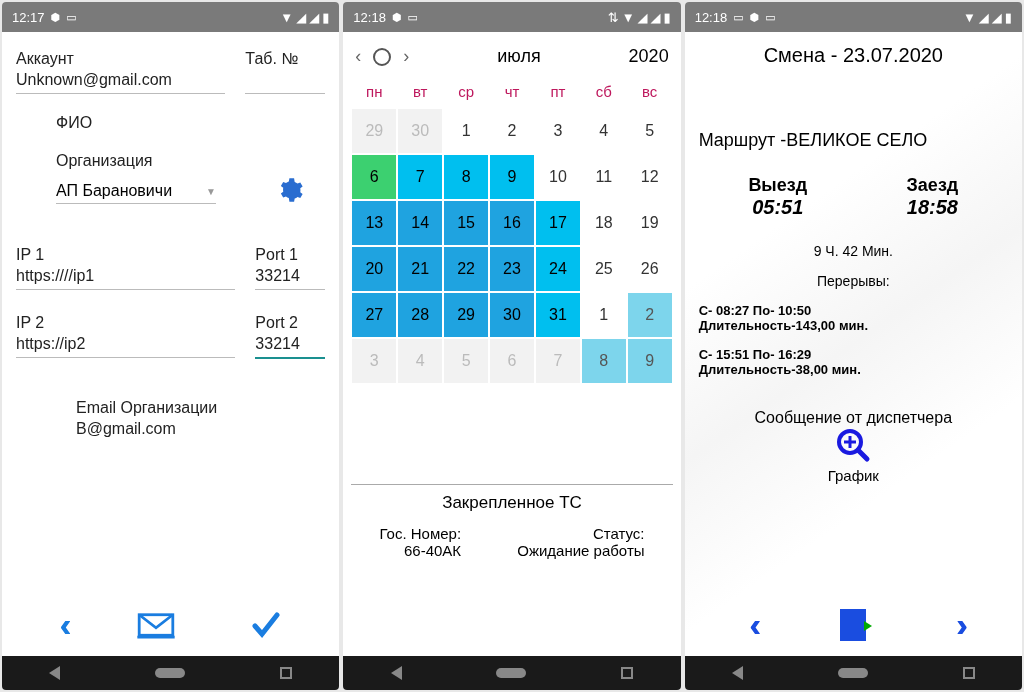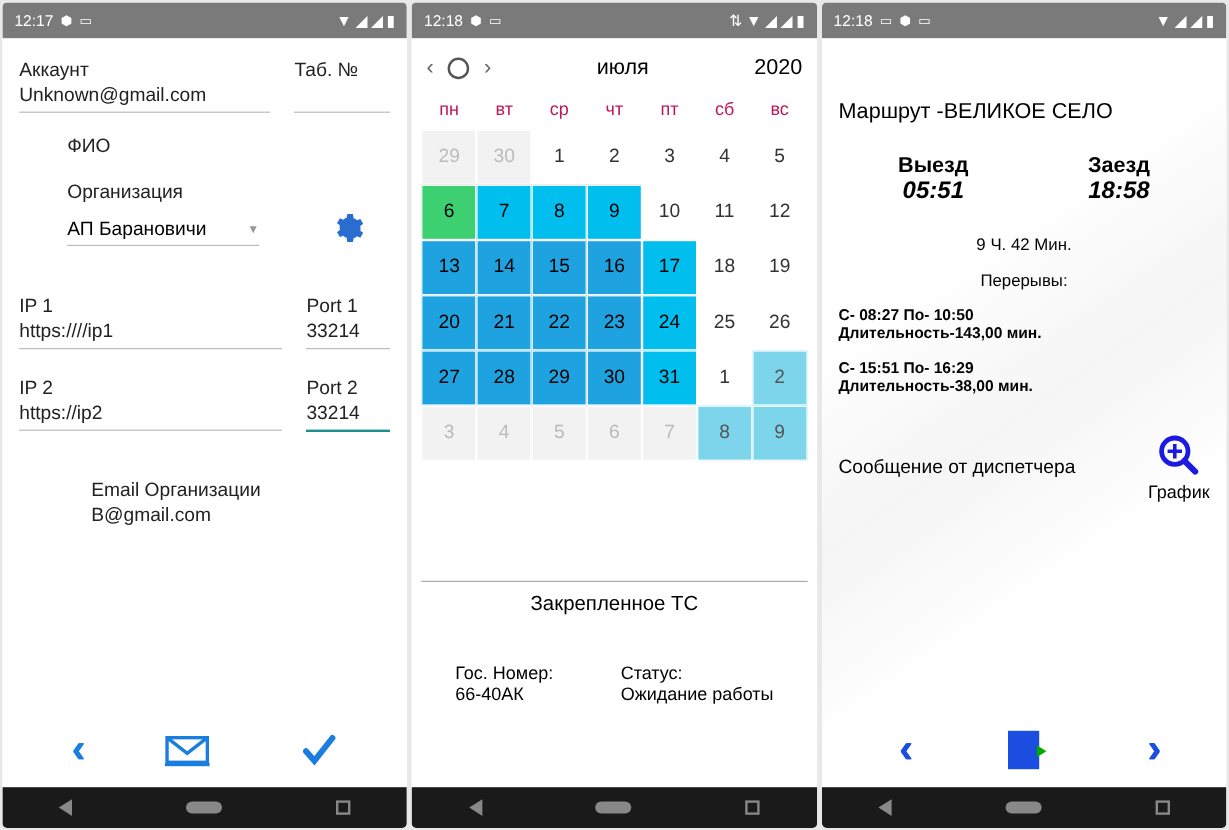--- a/index.html
+++ b/index.html
@@ -40,35 +40,35 @@
     .grid { display: grid; grid-template-columns: repeat(7, 1fr); margin-top: 8px; }
     .cell { height: 46px; display: flex; align-items: center; justify-content: center; font-size: 16px; border: 1px solid #fff; }
     .prev-month { color: #bbb; background: #f2f2f2; }
     .green { background: #3cd070; color: #000; }
     .c1 { background: #00bfef; color: #000; }
     .c2 { background: #1fa3e0; color: #000; }
     .c3 { background: #7dd5ec; color: #555; }
     .off { background: #fff; color: #333; }
     .hr { border-top: 1px solid #aaa; margin-top: 100px; }
     .vehicle-title { text-align: center; font-size: 17px; margin-top: 8px; }
-    .vehicle-row { display: flex; justify-content: space-around; margin-top: 40px; text-align: left; }
+    .vehicle-row { display: flex; justify-content: space-around; margin-top: 12px; text-align: right; }
     .vehicle-block { font-size: 15px; }
 
     
     .s3-bg { background: linear-gradient(145deg, #fff 30%, #f5f5f5 50%, #fff 70%); }
     .shift-title { text-align: center; font-size: 20px; margin-top: 2px; }
     .card-row { font-size: 18px; margin-top: 20px; }
     .times { display: flex; justify-content: space-around; margin-top: 24px; }
     .time-block { text-align: center; }
     .time-label { font-size: 18px; font-weight: bold; }
     .time-val { font-size: 20px; font-weight: bold; font-style: italic; }
     .duration { text-align: center; font-size: 14px; margin-top: 24px; }
     .breaks-title { text-align: center; font-size: 14px; margin-top: 14px; }
     .break-line { font-size: 13px; margin-top: 14px; font-weight: bold; }
-    .dispatch-row { display: flex; justify-content: space-between; align-items: center; margin-top: 32px; }
+    .dispatch-row { display: flex; justify-content: space-between; align-items: center; margin-top: 32px; flex-direction: column; }
     .magnify { color: #1a1ae0; }
     .bottom3 { position: absolute; bottom: 38px; left: 0; right: 0; display: flex; justify-content: space-around; align-items: center; padding: 8px 20px; }
     .door-icon { width: 26px; height: 32px; background: #1a4de0; position: relative; }
     .door-arrow { position: absolute; right: -6px; top: 12px; width: 0; height: 0; border-top: 5px solid transparent; border-bottom: 5px solid transparent; border-left: 8px solid #0a0; }
     .status-icon { font-size: 11px; }
   </style>
 </head>
 <body>
 
 <div class="phone">
@@ -263,21 +263,22 @@
       <span class="status-icon">▭</span>
     </div>
     <div class="status-right">
       <span>▼</span>
       <span>◢</span>
       <span>◢</span>
       <span>▮</span>
     </div>
   </div>
   <div class="content s3-bg">
-    <div class="card-row" style="margin-top:40px;">Маршрут -ВЕЛИКОЕ СЕЛО</div>
+    <div class="shift-title">Смена - 23.07.2020</div>
+    <div class="card-row" style="margin-top:63px;">Маршрут -ВЕЛИКОЕ СЕЛО</div>
     <div class="times">
       <div class="time-block">
         <div class="time-label">Выезд</div>
         <div class="time-val">05:51</div>
       </div>
       <div class="time-block">
         <div class="time-label">Заезд</div>
         <div class="time-val">18:58</div>
       </div>
     </div>

